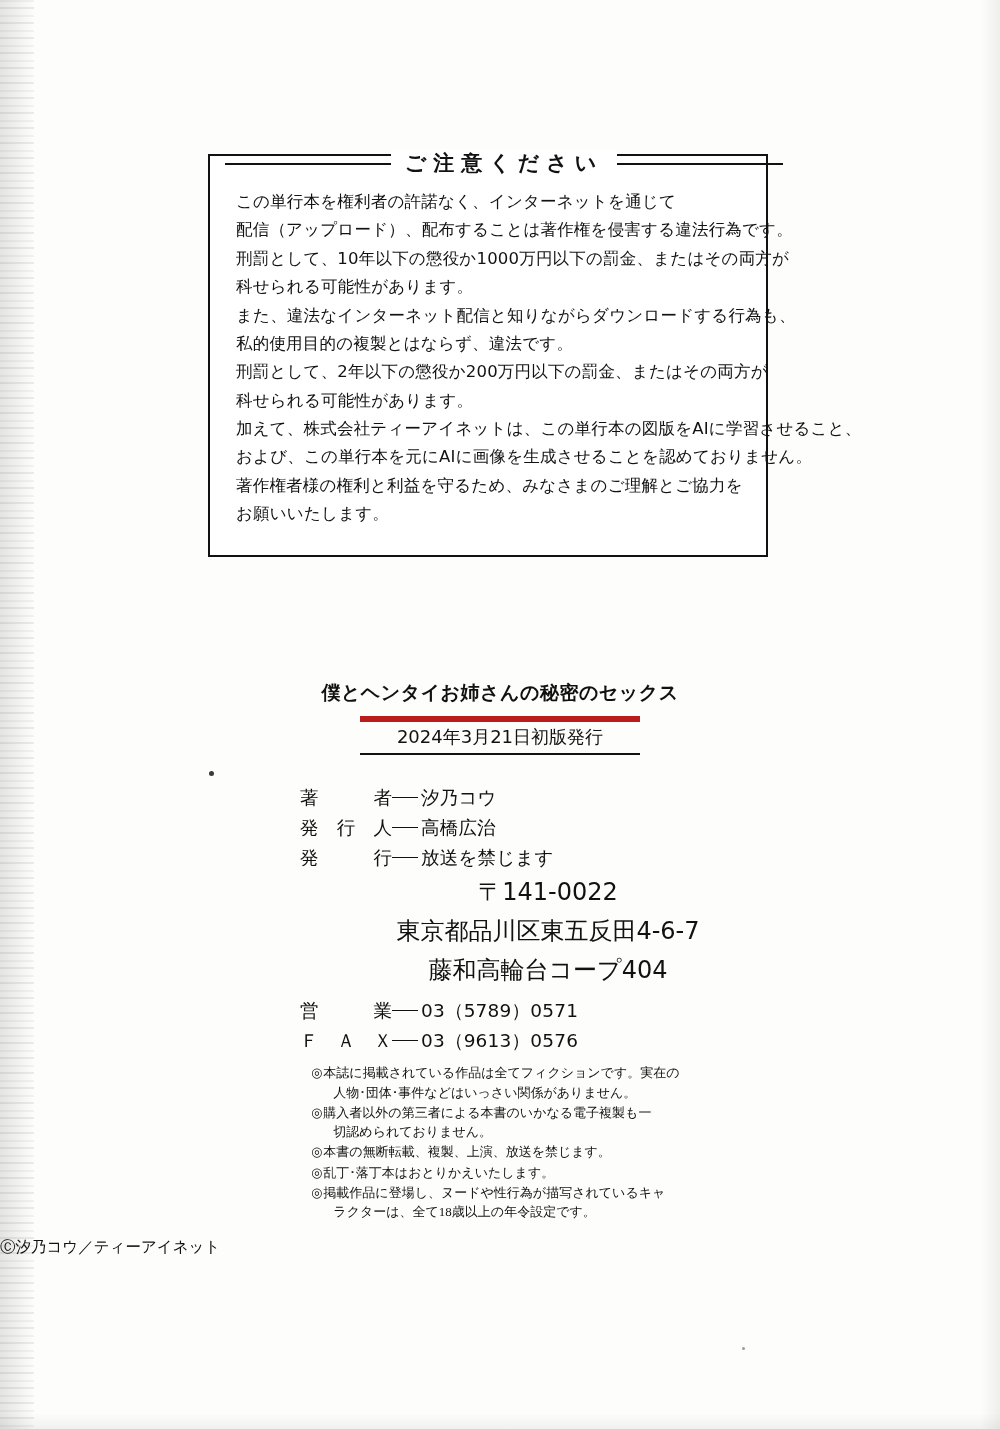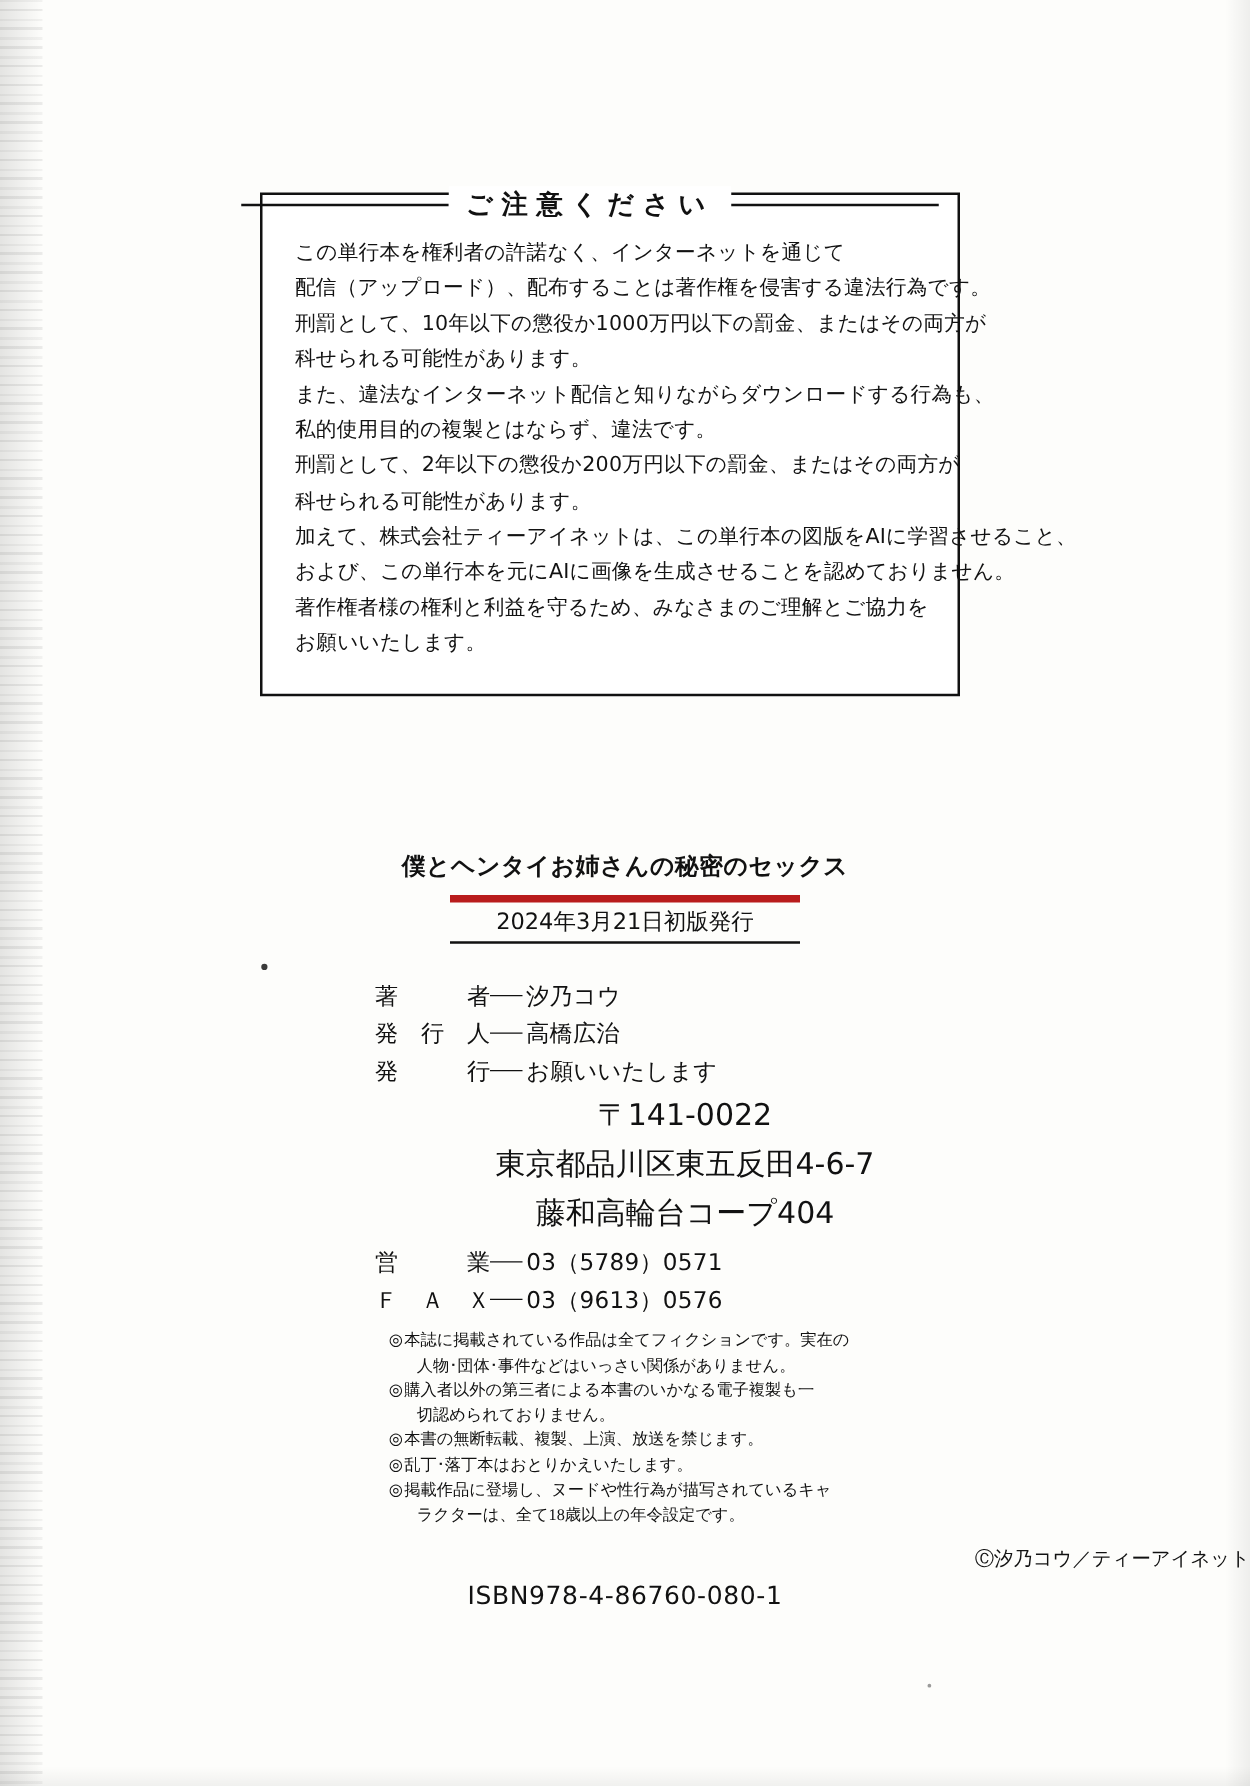--- a/index.html
+++ b/index.html
@@ -60,21 +60,21 @@
     left: 208px;
     top: 154px;
     width: 560px;
     border: 2px solid #111;
     box-sizing: border-box;
     padding: 32px 26px 26px 26px;
     background: #ffffff;
   }
   .notice-heading-wrap {
     position: absolute;
-    left: 192px;
+    left: 224px;
     top: 148px;
     width: 560px;
     height: 30px;
     display: flex;
     align-items: center;
     justify-content: center;
     pointer-events: none;
   }
   .notice-heading {
     background: #ffffff;
@@ -179,21 +179,21 @@
   }
   .note-item {
     display: flex;
     margin-bottom: 1px;
   }
   .note-mark { margin-right: 1px; }
   .note-text { flex: 1; }
   .note-text .indent { display: block; padding-left: 10px; font-family: Liberation Serif, serif; }
 
   .copyright-line {
-    text-align: right;
+    text-align: left;
     font-size: 15.5px;
     font-family: Liberation Sans, sans-serif;
     margin-top: 16px;
     color: #111;
   }
   .isbn-line {
     text-align: center;
     font-size: 20px;
     font-family: "DejaVu Sans", "Liberation Sans", sans-serif;
     letter-spacing: 0.5px;
@@ -259,21 +259,21 @@
       <span class="credit-dash"></span>
       <span class="credit-value">高橋広治</span>
     </div>
 
     <div class="credit-row">
       <span class="credit-label">
           <span>発</span>
           <span>行</span>
         </span>
       <span class="credit-dash"></span>
-      <span class="credit-value">お願いいたします</span>
+      <span class="credit-value">放送を禁じます</span>
     </div>
 
     <div class="addr-row">〒141-0022</div>
     <div class="addr-row">東京都品川区東五反田4-6-7</div>
     <div class="addr-row">藤和高輪台コープ404</div>
 
     <div class="credit-row" style="margin-top:6px;">
       <span class="credit-label">
           <span>営</span>
           <span>業</span>
@@ -319,14 +319,13 @@
     <div class="note-item">
       <span class="note-mark">◎</span>
       <span class="note-text">
         <span>掲載作品に登場し、ヌードや性行為が描写されているキャ</span>
         <span class="indent">ラクターは、全て18歳以上の年令設定です。</span>
       </span>
     </div>
   </div>
 
   <div class="copyright-line">Ⓒ汐乃コウ／ティーアイネット</div>
-  <div class="isbn-line">ISBN978-4-86760-080-1</div>
 </div>
 
 </body></html>

